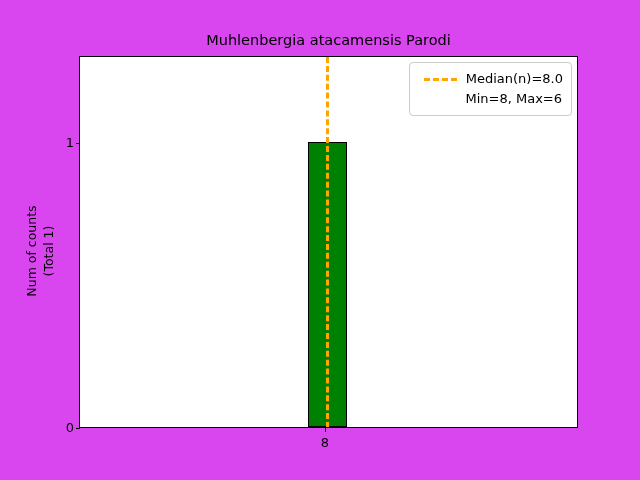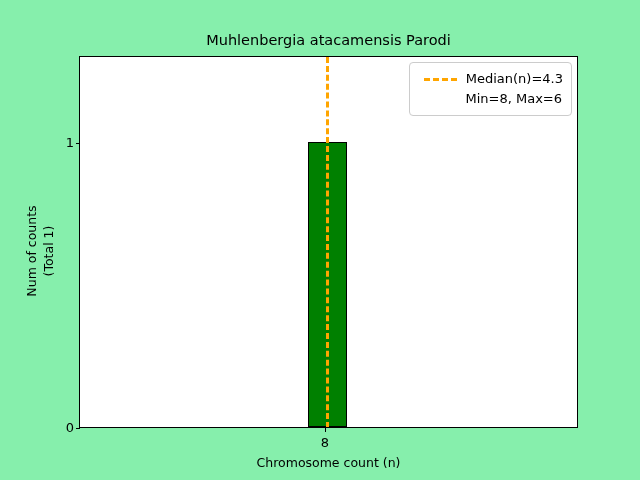--- a/index.html
+++ b/index.html
@@ -15,21 +15,21 @@
     font-family: "DejaVu Sans", sans-serif;
     color: #000000;
   }
 
   
   #figure {
     position: absolute;
     left: 0; top: 0;
     width: 640px;
     height: 480px;
-    background: #86efac;
+    background: #d946ef;
   }
 
   
   #chart-title {
     position: absolute;
     left: 79px;
     top: 31px;
     width: 499px;
     text-align: center;
     font-size: 14.5px;
@@ -215,25 +215,24 @@
 
     <div class="y-tick-mark" style="top:86px;"></div>
     <div class="y-tick-mark" style="top:371px;"></div>
   </div>
 
   <div id="x-ticks-layer">
     <div class="x-tick-mark" style="left:246px;"></div>
     <div class="x-tick-label" style="left:246px;">8</div>
   </div>
 
-  <div id="x-axis-label">Chromosome count (n)</div>
 
   <div id="legend">
     <div class="legend-row">
       <span id="legend-swatch"></span>
-      <span class="legend-text">Median(n)=4.3</span>
+      <span class="legend-text">Median(n)=8.0</span>
     </div>
     <div class="legend-row legend-row-2">
       <span class="legend-text">Min=8, Max=6</span>
     </div>
   </div>
 
 </div>
 
 </body></html>

